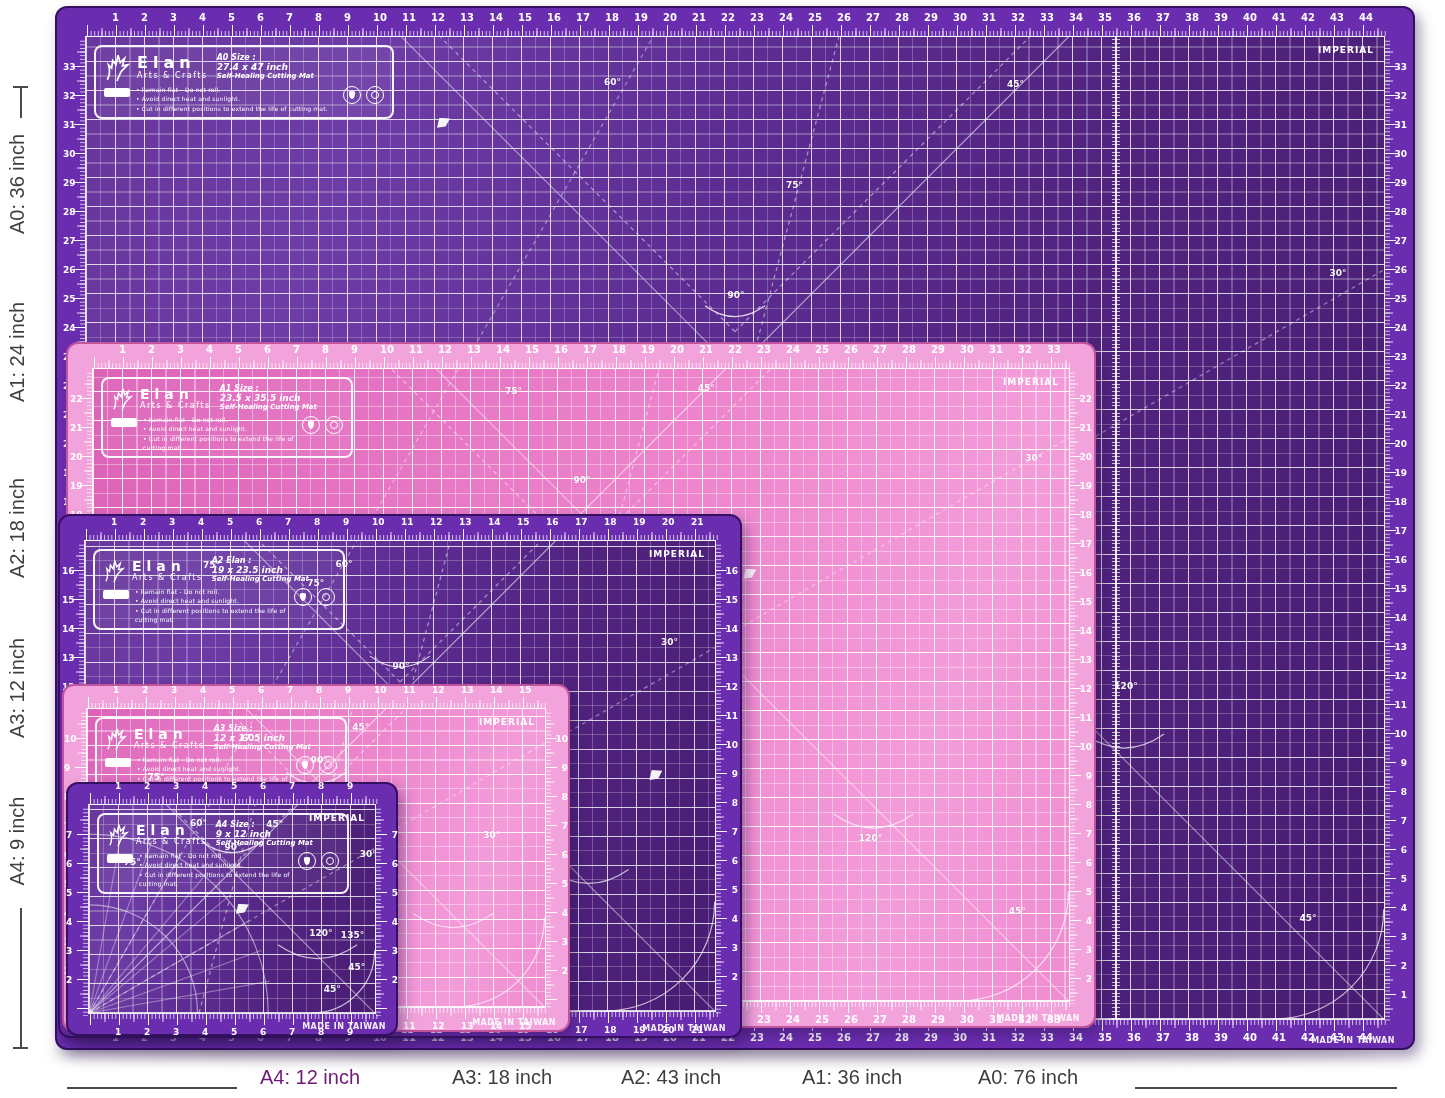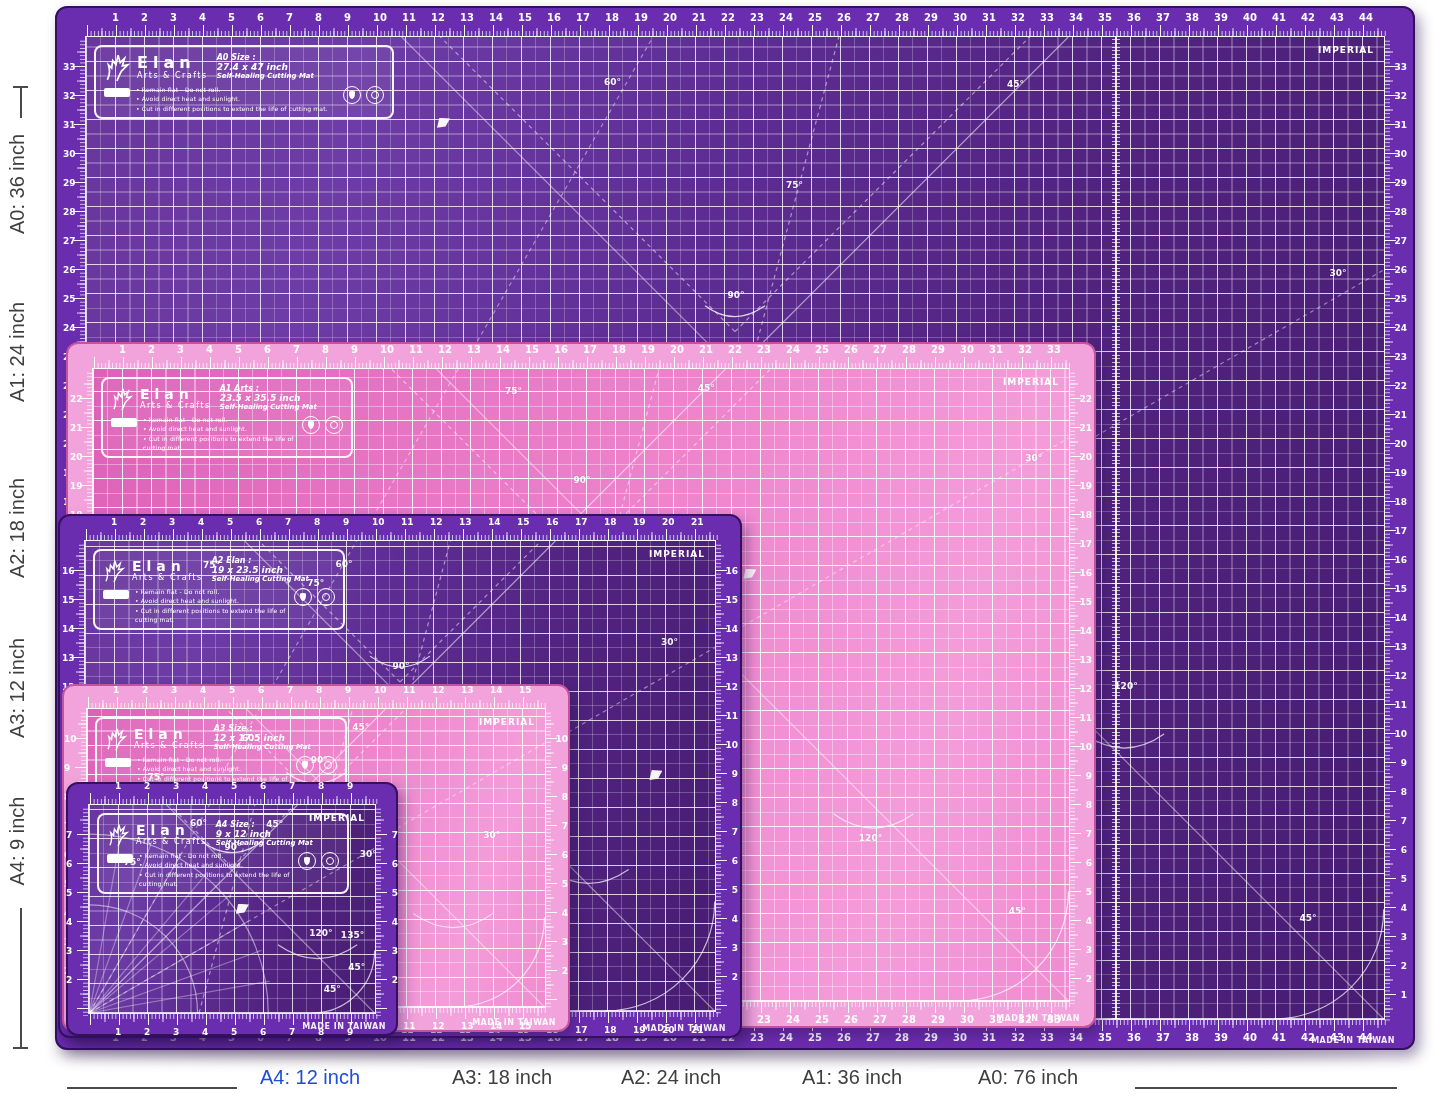--- a/index.html
+++ b/index.html
@@ -322,21 +322,21 @@
           <div class="logo" style="left: 8px; top: 8px; width: 252px;">
             <div class="lrow1">
               <svg viewBox="0 0 24 28" width="22" height="25">
                 <path d="M3 26 C6 20 5 16 4 12 L7 15 L8 8 L11 12 L13 3 L15 10 L19 6 L17 13 L22 12 L16 18 C14 22 13 24 12 27" fill="none" stroke="#fff" stroke-width="1.6"></path>
               </svg>
               <div>
                 <div class="brand" style="font-size: 14px; line-height: 14px;">Elan</div>
                 <div class="bsub">Arts &amp; Crafts</div>
               </div>
               <div class="tcol">
-                <div class="t1">A1 Arts :</div>
+                <div class="t1">A1 Size :</div>
                 <div class="t2">23.5 x 35.5 inch</div>
                 <div class="t3">Self-Healing Cutting Mat</div>
               </div>
             </div>
             <div class="lrow2">
               <div class="warn"></div>
               <div class="bullets">
                 <div>• Remain flat - Do not roll.</div>
                 <div>• Avoid direct heat and sunlight.</div>
                 <div>• Cut in different positions to extend the life of cutting mat.</div>
@@ -822,19 +822,19 @@
       <div class="dim-label-left" style="left: 6px; top: 184px; color: rgb(63, 63, 63);">A0: 36 inch</div>
       <div class="dim-label-left" style="left: 6px; top: 352px; color: rgb(63, 63, 63);">A1: 24 inch</div>
       <div class="dim-label-left" style="left: 6px; top: 528px; color: rgb(63, 63, 63);">A2: 18 inch</div>
       <div class="dim-label-left" style="left: 6px; top: 688px; color: rgb(63, 63, 63);">A3: 12 inch</div>
       <div class="dim-label-left" style="left: 6px; top: 841px; color: rgb(63, 63, 63);">A4: 9 inch</div>
     </div>
 
   <div class="dline" style="left:67px;top:1087px;width:170px;height:1.5px;"></div>
   <div class="dline" style="left:1135px;top:1087px;width:262px;height:1.5px;"></div>
   <div id="bottom-labels">
-      <div class="dim-label-bottom" style="left: 310px; top: 1066px; color: #1d4ed8;">A4: 12 inch</div>
+      <div class="dim-label-bottom" style="left: 310px; top: 1066px; color: #701a75;">A4: 12 inch</div>
       <div class="dim-label-bottom" style="left: 502px; top: 1066px; color: rgb(63, 63, 63);">A3: 18 inch</div>
-      <div class="dim-label-bottom" style="left: 671px; top: 1066px; color: rgb(63, 63, 63);">A2: 24 inch</div>
+      <div class="dim-label-bottom" style="left: 671px; top: 1066px; color: rgb(63, 63, 63);">A2: 43 inch</div>
       <div class="dim-label-bottom" style="left: 852px; top: 1066px; color: rgb(63, 63, 63);">A1: 36 inch</div>
       <div class="dim-label-bottom" style="left: 1028px; top: 1066px; color: rgb(63, 63, 63);">A0: 76 inch</div>
     </div>
 </div>
 
 </body></html>

